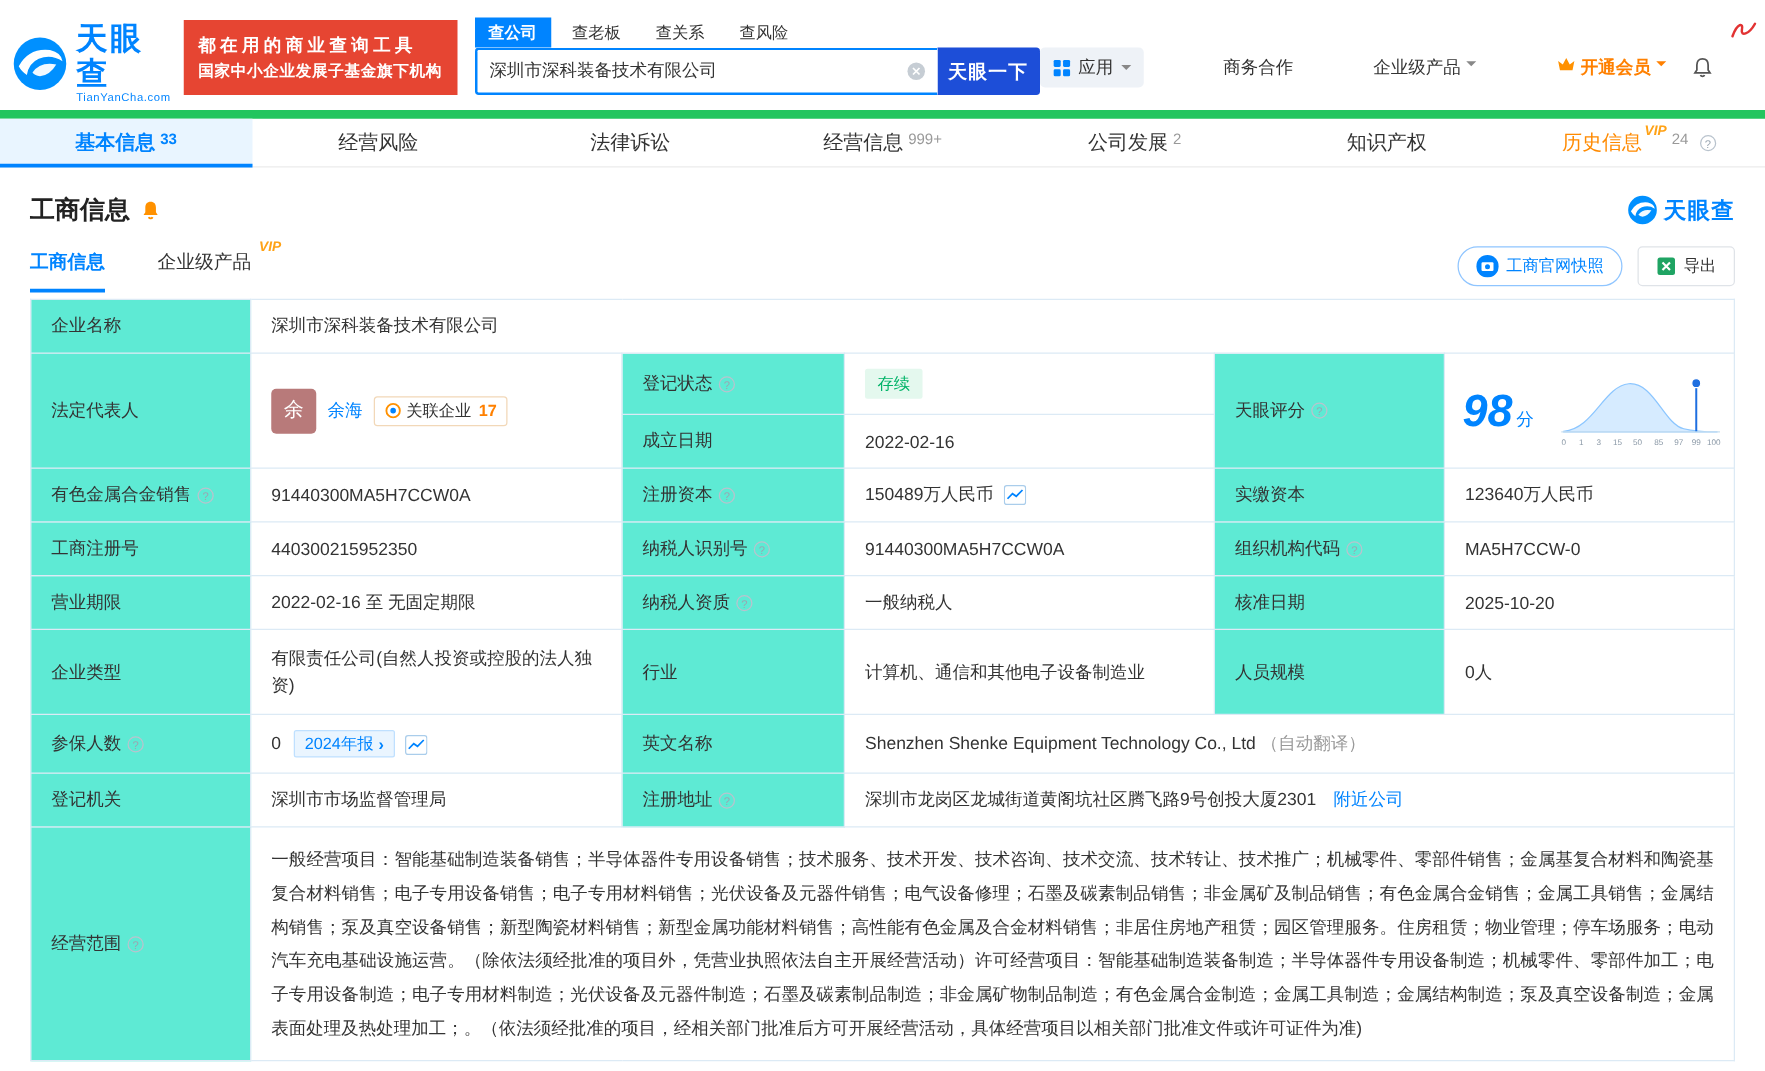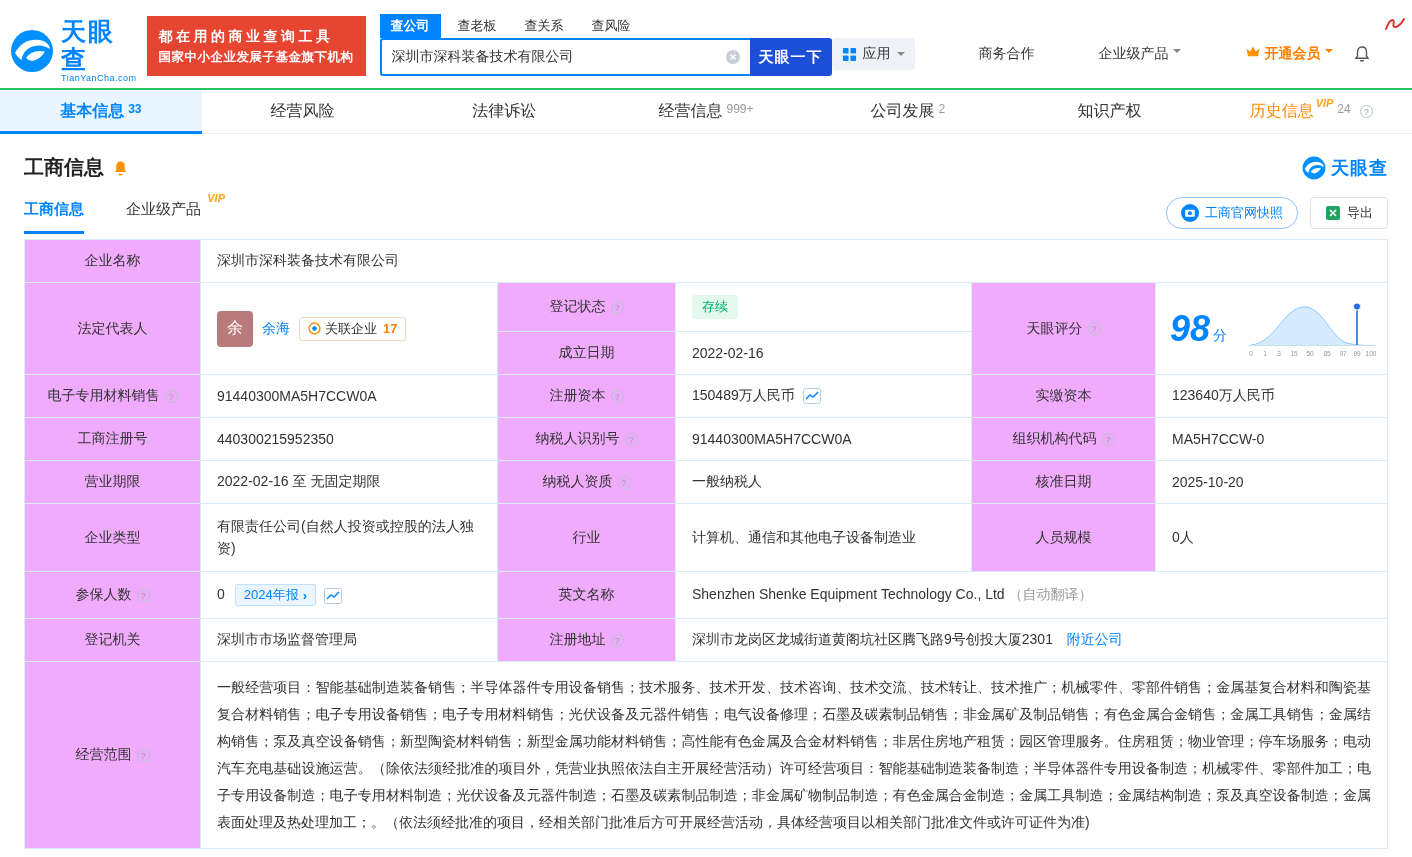--- a/index.html
+++ b/index.html
@@ -26,21 +26,21 @@
   .top-nav { margin-left:auto; display:flex; align-items:center; gap:20px; margin-top:26px; font-size:14px; white-space:nowrap; }
   .apps-box { display:flex; align-items:center; gap:6px; background:#eef2f7; border-radius:4px; padding:7px 10px; cursor:pointer; }
   .nav-item { display:flex; align-items:flex-start; gap:4px; cursor:pointer; color:#333;margin-left:44px; }
   .nav-item.vip { color:#ff8000; font-weight:bold; }
   .caret { width:0; height:0; border:4px solid transparent; border-top-color:#888; margin-top:4px; }
   .nav-item.vip .caret { border-top-color:#ff8000; }
   .bell-btn { cursor:pointer; line-height:0; }
   .red-mark { position:absolute; top:16px; right:6px; line-height:0; }
 
   
-  .main-tabs { display:flex; border-top:2px solid #22c55e; border-bottom:1px solid #ececec; height:46px; }
+  .main-tabs { display:flex; border-top:7px solid #22c55e; border-bottom:1px solid #ececec; height:46px; }
   .mtab { flex:1; display:flex; align-items:center; justify-content:center; gap:4px; font-size:16px; color:#333; cursor:pointer; position:relative; }
   .mtab .cnt { font-size:12px; color:#999; margin-top:-6px; }
   .mtab.active { background:#e9f5ff; color:#0084ff; font-weight:bold; }
   .mtab.active .cnt { color:#0084ff; }
   .mtab.active::after { content:""; position:absolute; left:0; right:0; bottom:-1px; height:3px; background:#0084ff; }
   .mtab.orange { color:#ff8a00; }
   .vip-sup { font-style:italic; font-weight:bold; font-size:11px; color:#ffa216; position:absolute; top:4px; margin-left:2px; }
   .mtab .vip-sup { position:relative; top:-9px; margin-left:-2px; }
   .help { display:inline-block; width:13px; height:13px; border:1px solid #b9c3cd; border-radius:50%; position:relative; vertical-align:middle; margin-left:5px; cursor:pointer; flex:none; }
   .help::after { content:"?"; position:absolute; left:0; right:0; top:0; bottom:0; font-size:9px; color:#9aa6b2; text-align:center; line-height:12px; font-style:normal; font-weight:normal; }
@@ -58,21 +58,21 @@
   .subtab { font-size:15px; color:#333; cursor:pointer; padding-bottom:12px; position:relative; }
   .subtab.active { color:#0084ff; font-weight:bold; border-bottom:3px solid #0084ff; }
   .subtab .vip-sup { top:-8px; right:-24px; position:absolute; }
   .sub-actions { margin-left:auto; display:flex; gap:12px; align-items:center; margin-bottom:8px; }
   .btn-snapshot { display:flex; align-items:center; gap:6px; border:1px solid #8fc5ff; color:#0084ff; background:#fff; border-radius:16px; height:32px; padding:0 14px; font-size:13px; cursor:pointer; font-family:inherit; }
   .btn-export { display:flex; align-items:center; gap:6px; border:1px solid #dfe3e8; color:#333; background:#fff; border-radius:4px; height:32px; padding:0 14px; font-size:13px; cursor:pointer; font-family:inherit; }
 
   
   table.info { width:1364px; margin:2px 24px 0; border-collapse:collapse; table-layout:fixed; }
   td { border:1px solid #dceaf5; font-size:14px; color:#333; padding:12px 16px; vertical-align:middle; word-break:break-all; }
-  td.lbl { background:#f0abfc; color:#333;text-align:center; }
+  td.lbl { background:#5eead4; color:#333; }
   td.val { background:#fff; }
   .rep { display:flex; align-items:center; gap:9px; }
   .avatar { width:36px; height:36px; background:#b87a7a; color:#fff; border-radius:4px; display:flex; align-items:center; justify-content:center; font-size:16px; cursor:pointer; flex:none; }
   a.link { color:#0084ff; text-decoration:none; cursor:pointer; }
   .rel-badge { display:inline-flex; align-items:center; gap:4px; border:1px solid #f2d8b8; border-radius:3px; padding:2px 8px; font-size:13px; cursor:pointer; background:#fff; }
   .rel-badge b { color:#ff8000; font-weight:bold; margin-left:2px; }
   .status-badge { display:inline-block; background:#e4f8ee; color:#00b368; padding:3px 10px; font-size:13px; border-radius:2px; }
   .trend-ic { display:inline-flex; vertical-align:middle; margin-left:8px; cursor:pointer; line-height:0; }
   .report-pill { display:inline-flex; align-items:center; color:#0084ff; background:#eaf5ff; border:1px solid #bfe0ff; border-radius:2px; padding:1px 8px; font-size:13px; margin-left:10px; cursor:pointer; }
   .report-pill::after { content:"›"; margin-left:4px; font-weight:bold; }
@@ -317,21 +317,21 @@
             <text class="tick" x="124" y="59" text-anchor="middle">100</text>
           </svg>
         </div>
       </td>
     </tr>
     <tr>
       <td class="lbl">成立日期</td>
       <td class="val">2022-02-16</td>
     </tr>
     <tr>
-      <td class="lbl"><span>电子专用材料销售</span><i class="help"></i></td>
+      <td class="lbl"><span>有色金属合金销售</span><i class="help"></i></td>
       <td class="val">91440300MA5H7CCW0A</td>
       <td class="lbl"><span>注册资本</span><i class="help"></i></td>
       <td class="val">
         <span>150489万人民币</span><span class="trend-ic">
               <svg width="18" height="16" viewBox="0 0 18 16">
                 <rect x="0.5" y="0.5" width="17" height="15" rx="2" fill="#fff" stroke="#aacdeb"></rect>
                 <path d="M3 11 L7 7 L10 9 L15 4" stroke="#0084ff" stroke-width="1.4" fill="none"></path>
               </svg>
             </span>
       </td>

